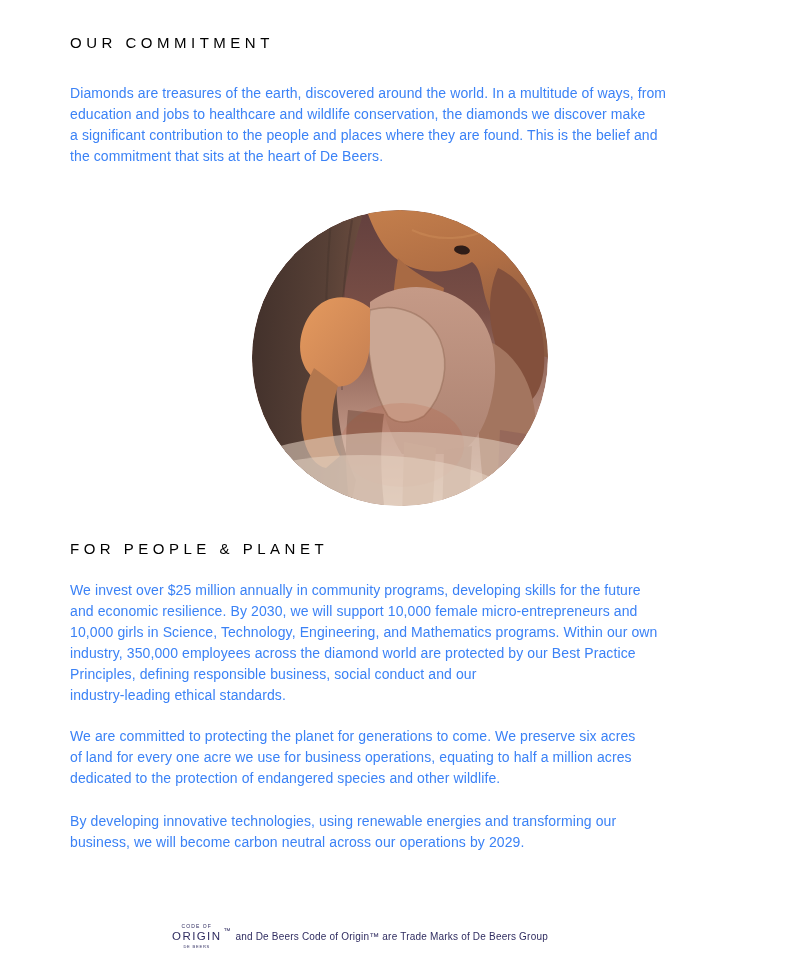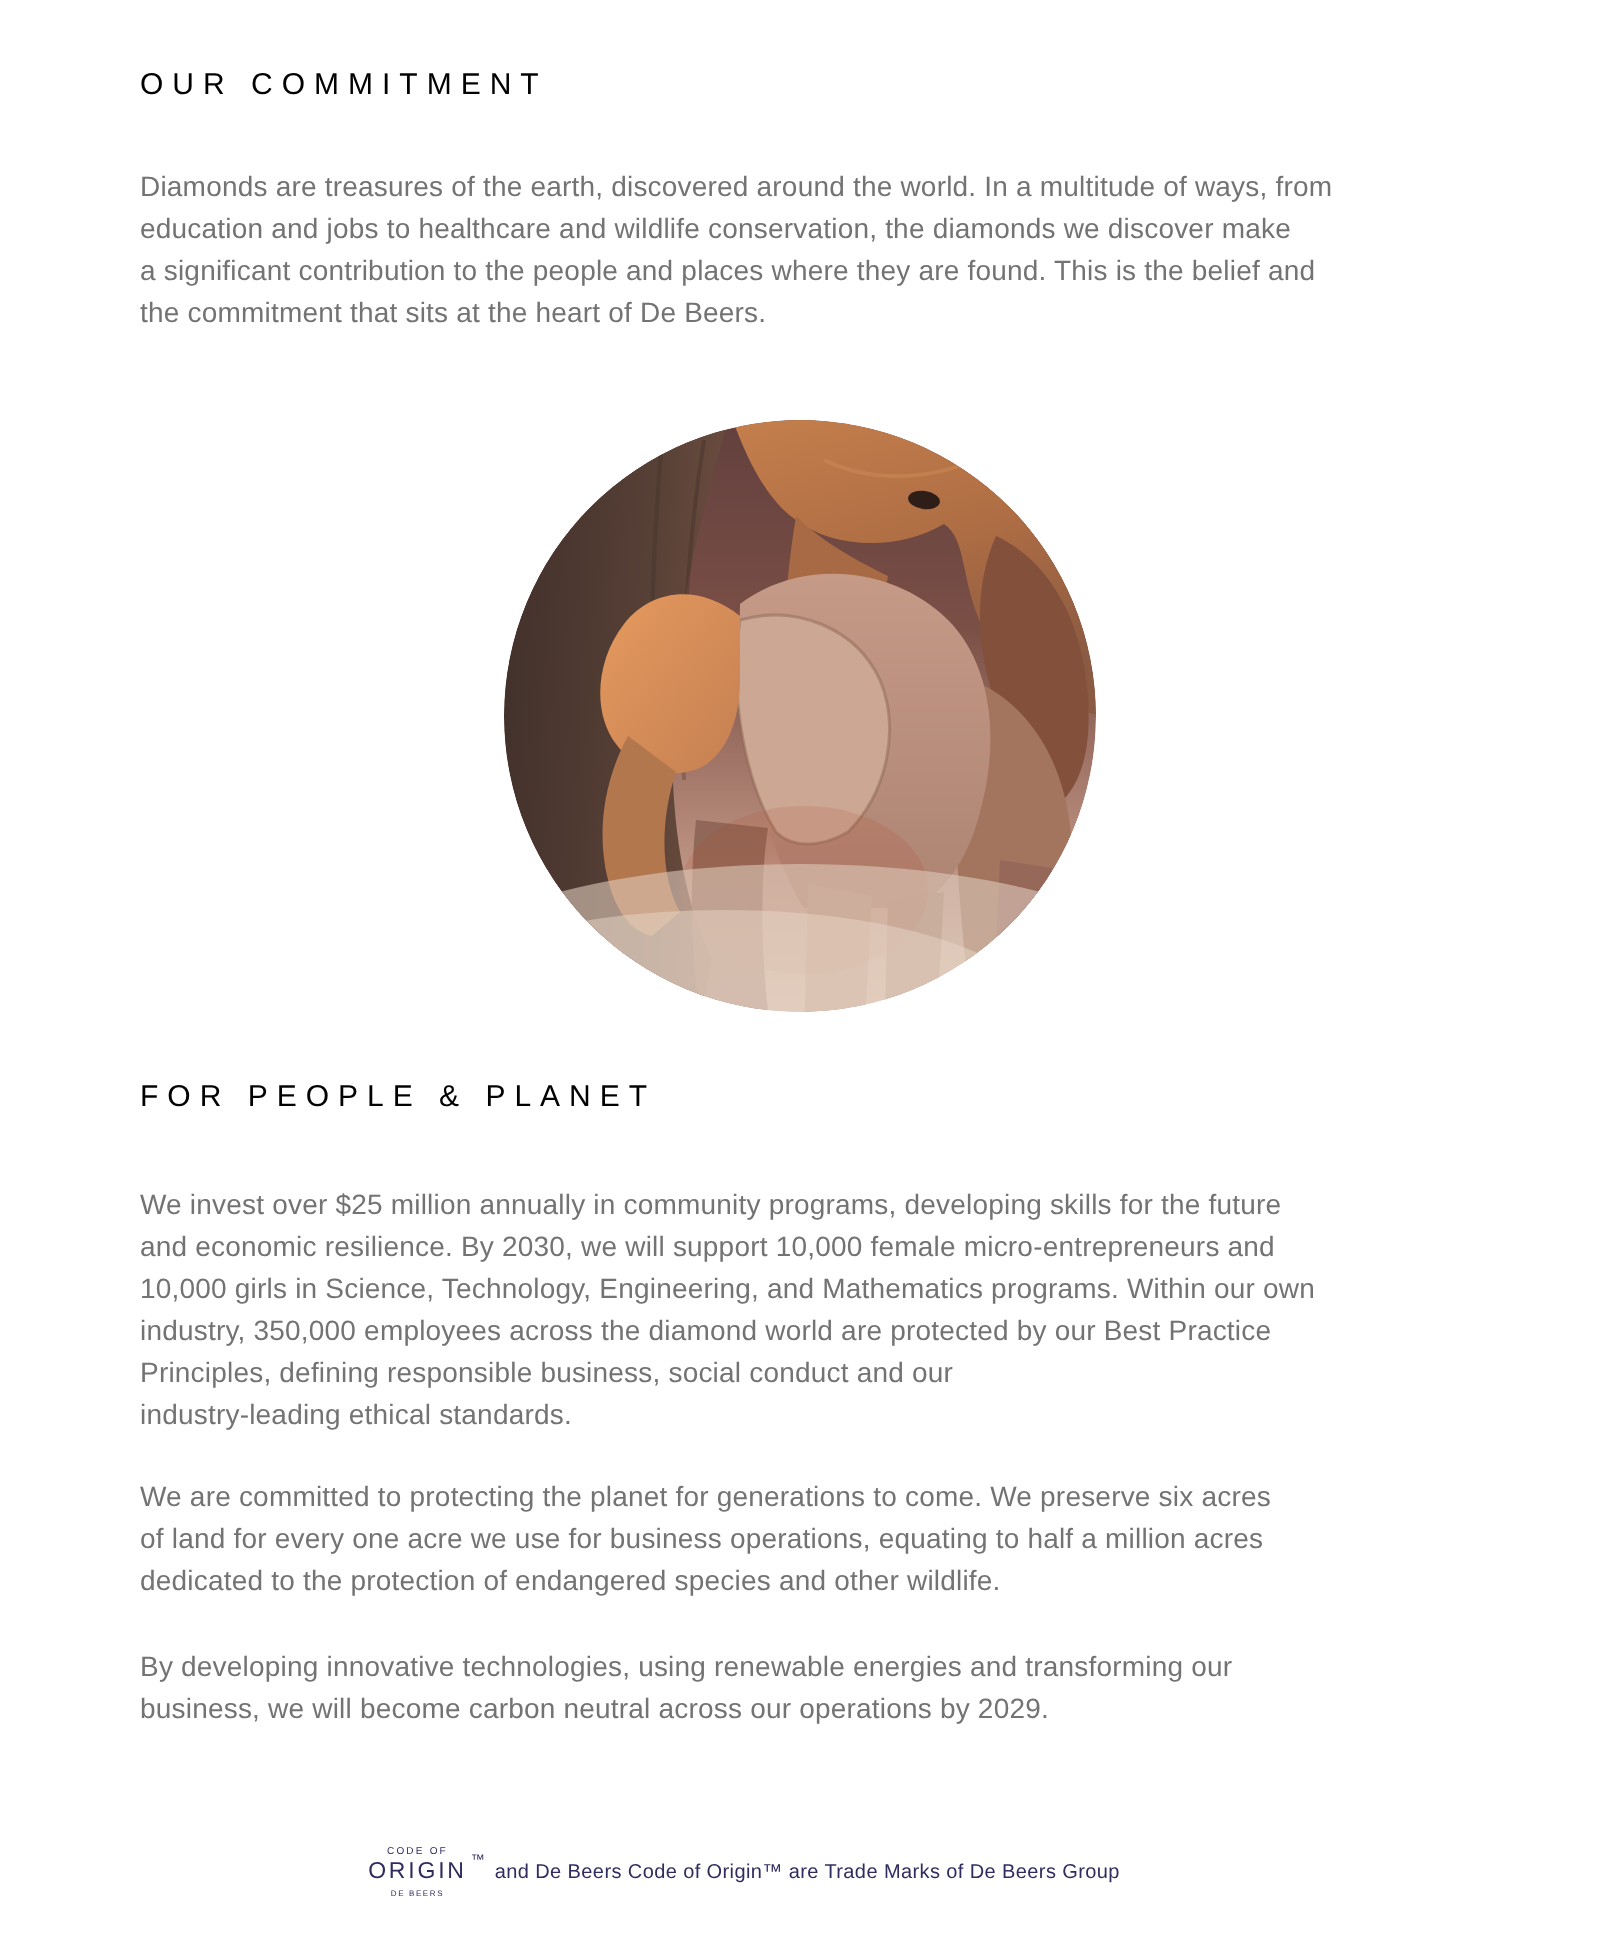--- a/index.html
+++ b/index.html
@@ -22,45 +22,44 @@
     line-height: 19px;
     color: #000000;
   }
   .body-text {
     margin: 0;
     font-size: 14px;
     line-height: 21px;
     letter-spacing: 0.1px;
     white-space: pre-line;
     max-width: 680px;
-    color: #737373;
+    color: #3b82f6;
   }
   #para-commitment { margin-top: 31px; }
   .photo-wrap {
     margin-top: 43px;
     margin-left: 182px;
     width: 296px;
     height: 296px;
     border-radius: 50%;
     overflow: hidden;
   }
   .photo-wrap svg { display: block; }
   #heading-people-planet { margin-top: 33px; }
-  #para-invest { margin-top: 34px; }
+  #para-invest { margin-top: 22px; }
   #para-planet { margin-top: 20px; }
   #para-carbon { margin-top: 22px; }
   .footer {
     position: absolute;
     top: 924px;
     left: 0;
     width: 720px;
     display: flex;
     justify-content: center;
     align-items: center;
-    padding-left: 12px;
   }
   .coo-logo {
     display: flex;
     flex-direction: column;
     align-items: center;
     line-height: 1;
     margin-right: 2px;
   }
   .coo-top    { font-size: 5px;   letter-spacing: 1.1px; margin-bottom: 2px; }
   .coo-main   { font-size: 11.5px; letter-spacing: 1.4px; font-weight: 400; }

